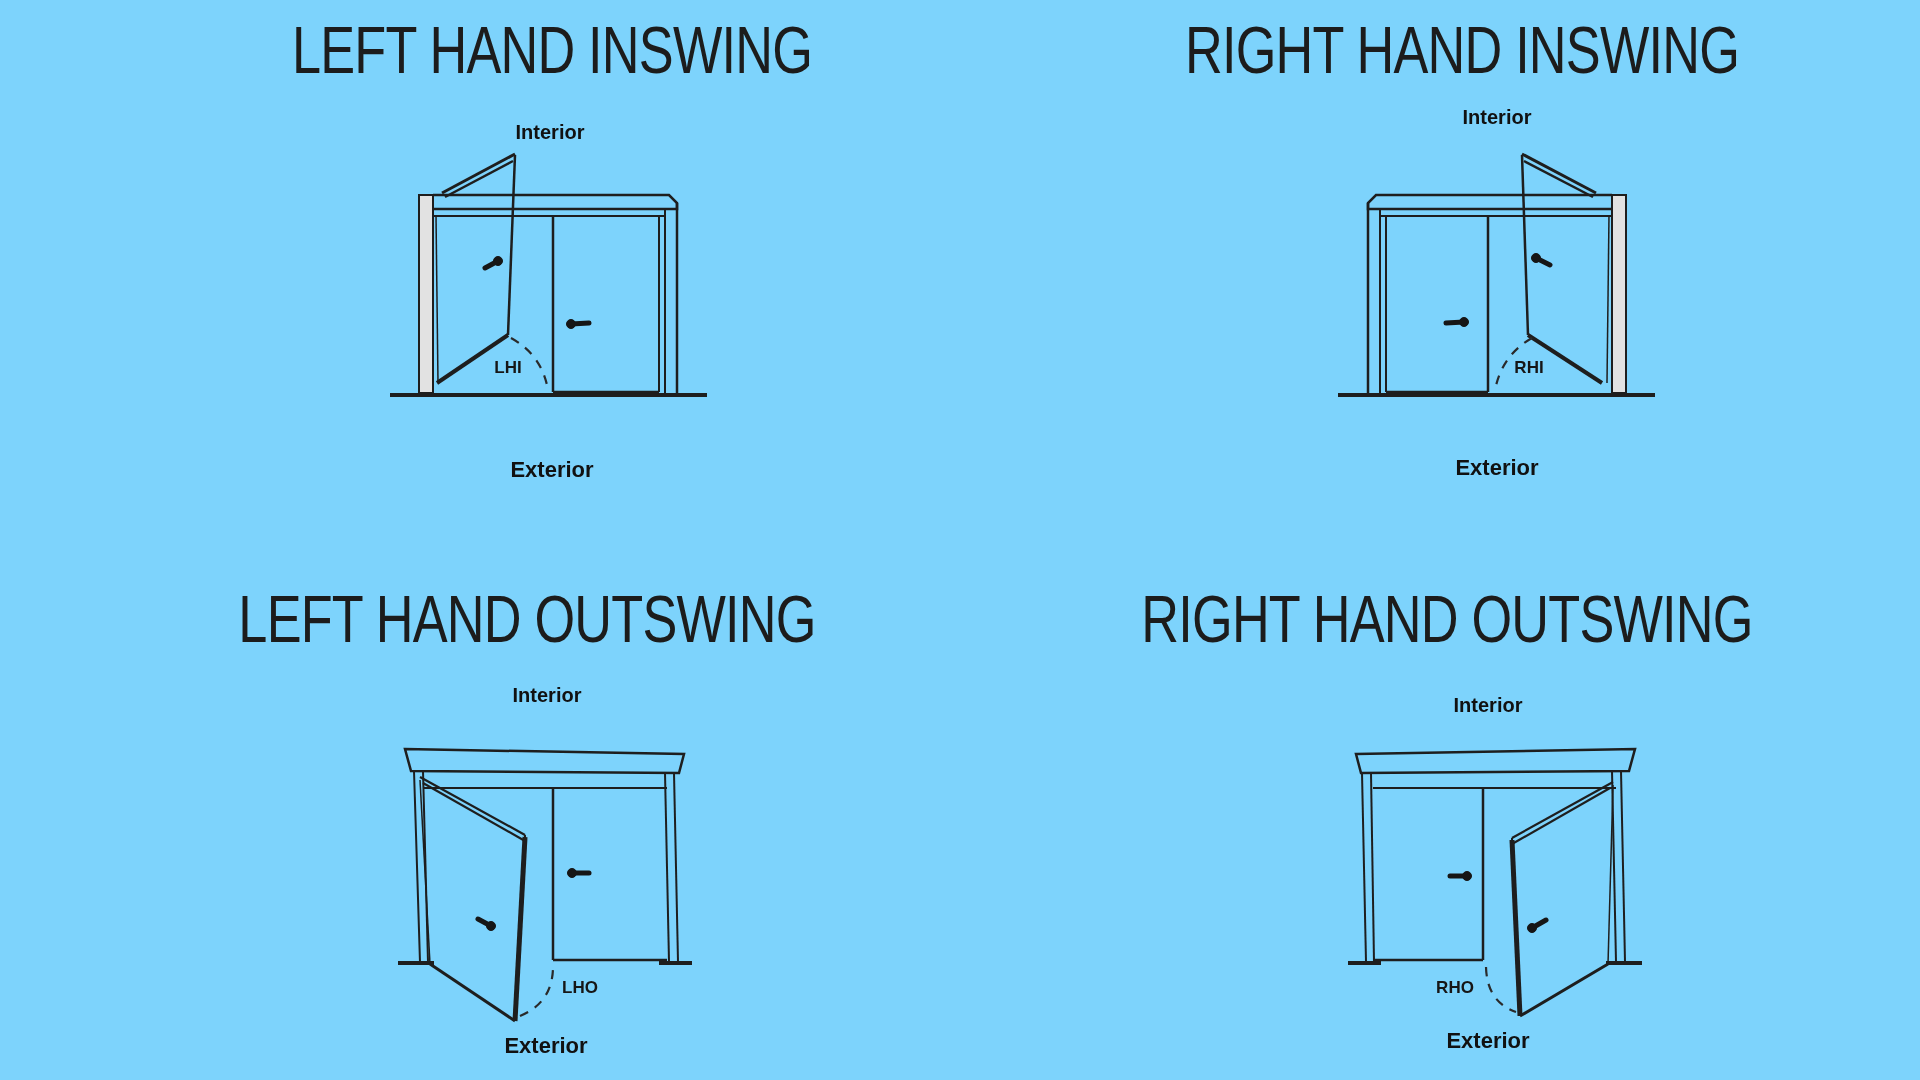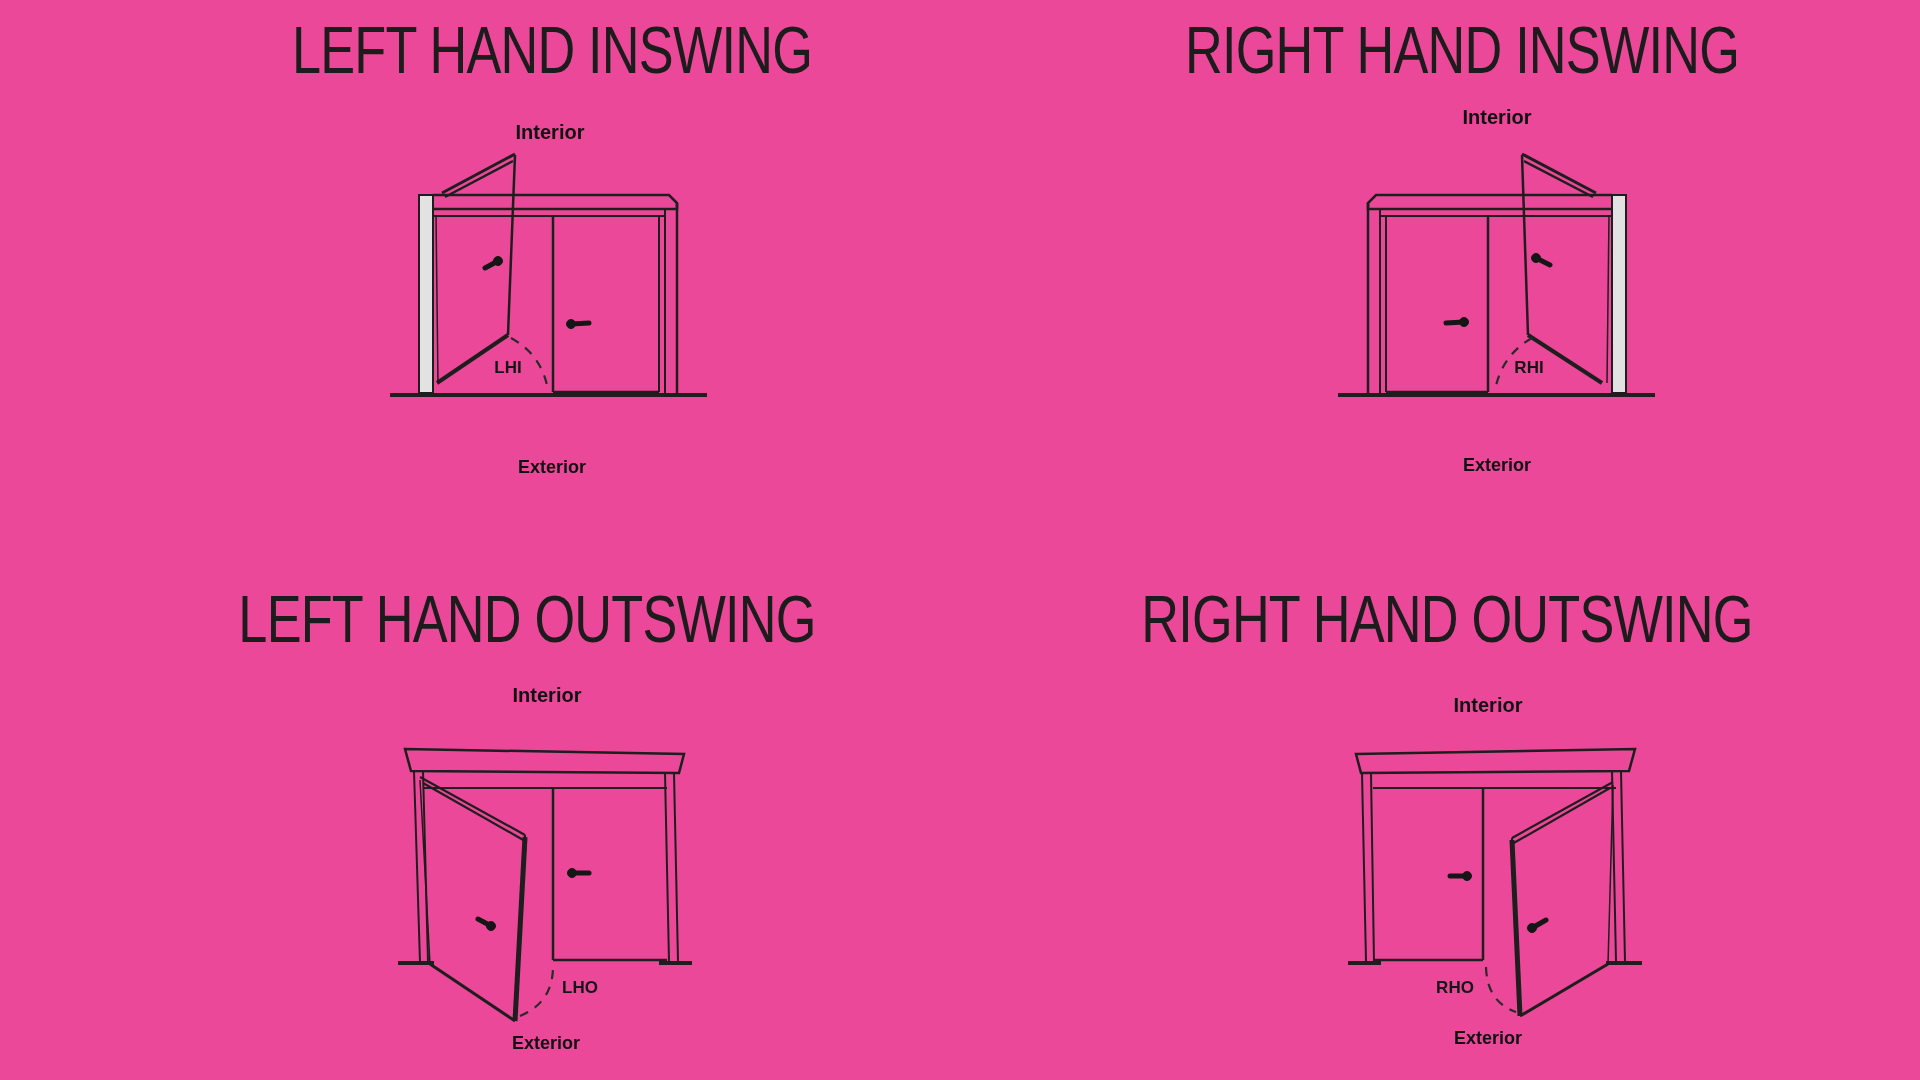--- a/index.html
+++ b/index.html
@@ -1,30 +1,30 @@
 <!DOCTYPE html>
 <html><head>
 <meta charset="utf-8">
 <style>
   html,body{margin:0;padding:0;background:#ffffff;}
   #canvas{
-    position:relative;width:1920px;height:1080px;background:#ec4899;overflow:hidden;
+    position:relative;width:1920px;height:1080px;background:#7dd3fc;overflow:hidden;
     font-family:"Liberation Sans",sans-serif;color:#1a1a1a;
   }
   .quad-title{
     position:absolute;white-space:nowrap;font-size:67px;line-height:1;
     letter-spacing:-1px;color:#1c1c1c;font-weight:400;
     transform:translateX(-50%) scaleX(0.78);
   }
   .side-label{
     position:absolute;white-space:nowrap;font-weight:700;color:#111;
     transform:translateX(-50%);
   }
   .interior{font-size:20px;}
-  .exterior{font-size:18px;}
+  .exterior{font-size:22px;}
   .diagram{position:absolute;}
   .ink{stroke:#1e1e1e;fill:none;}
   .jambfill{fill:#e2e2e2;stroke:#1e1e1e;}
   .handle{stroke:#161616;fill:#161616;}
   .arc{stroke:#2a2a2a;fill:none;stroke-dasharray:9 8;}
   .abbr{font-weight:700;font-size:17px;fill:#161616;}
 </style>
 </head>
 <body>
 

